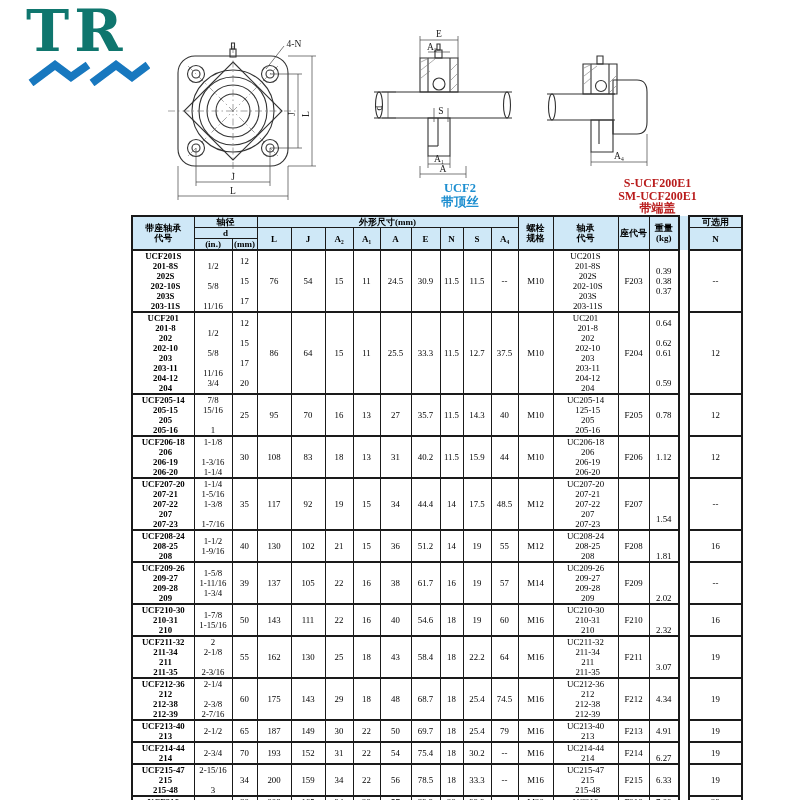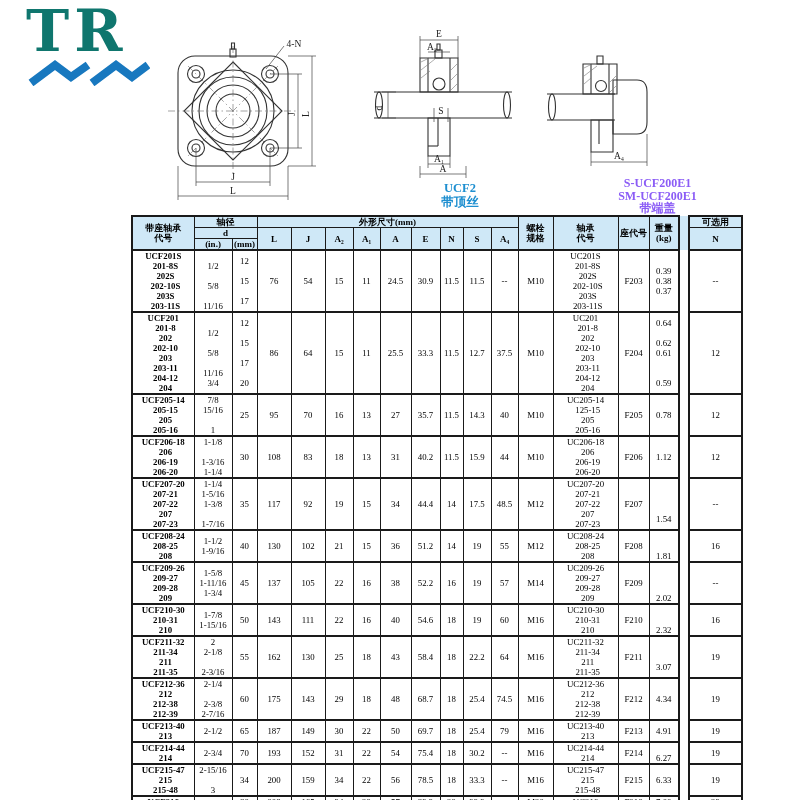--- a/index.html
+++ b/index.html
@@ -183,21 +183,21 @@
     </g>
     <g fill="#222" font-size="9.5" font-family="Liberation Serif,serif" text-anchor="middle">
       <text x="74" y="107">A₄</text>
     </g>
   </svg>
 
   <div class="caption cap-mid" style="color:#1e8fd0;">
     <div>UCF2</div>
     <div>带顶丝</div>
   </div>
-  <div class="caption cap-right" style="color:#8b5cf6;">
+  <div class="caption cap-right" style="color:#b91c1c;">
     <div>S-UCF200E1</div>
     <div>SM-UCF200E1</div>
     <div>带端盖</div>
   </div>
 
   <table class="spec">
     <colgroup>
       <col style="width:62px">
         <col style="width:38px">
         <col style="width:25px">
@@ -466,27 +466,27 @@
       <td class="c-opt">16</td>
     </tr>
         <tr>
       <td class="c-name bl2">UCF209-26
   209-27
   209-28
   209</td>
       <td class="c-din">1-5/8
 1-11/16
 1-3/4</td>
-      <td class="c-dmm">45</td>
+      <td class="c-dmm">39</td>
       <td>137</td>
       <td>105</td>
       <td>22</td>
       <td>16</td>
       <td>38</td>
-      <td>52.2</td>
+      <td>61.7</td>
       <td>16</td>
       <td>19</td>
       <td>57</td>
       <td>M14</td>
       <td class="c-bearing">UC209-26
   209-27
   209-28
   209</td>
       <td>F209</td>
       <td class="br2">

